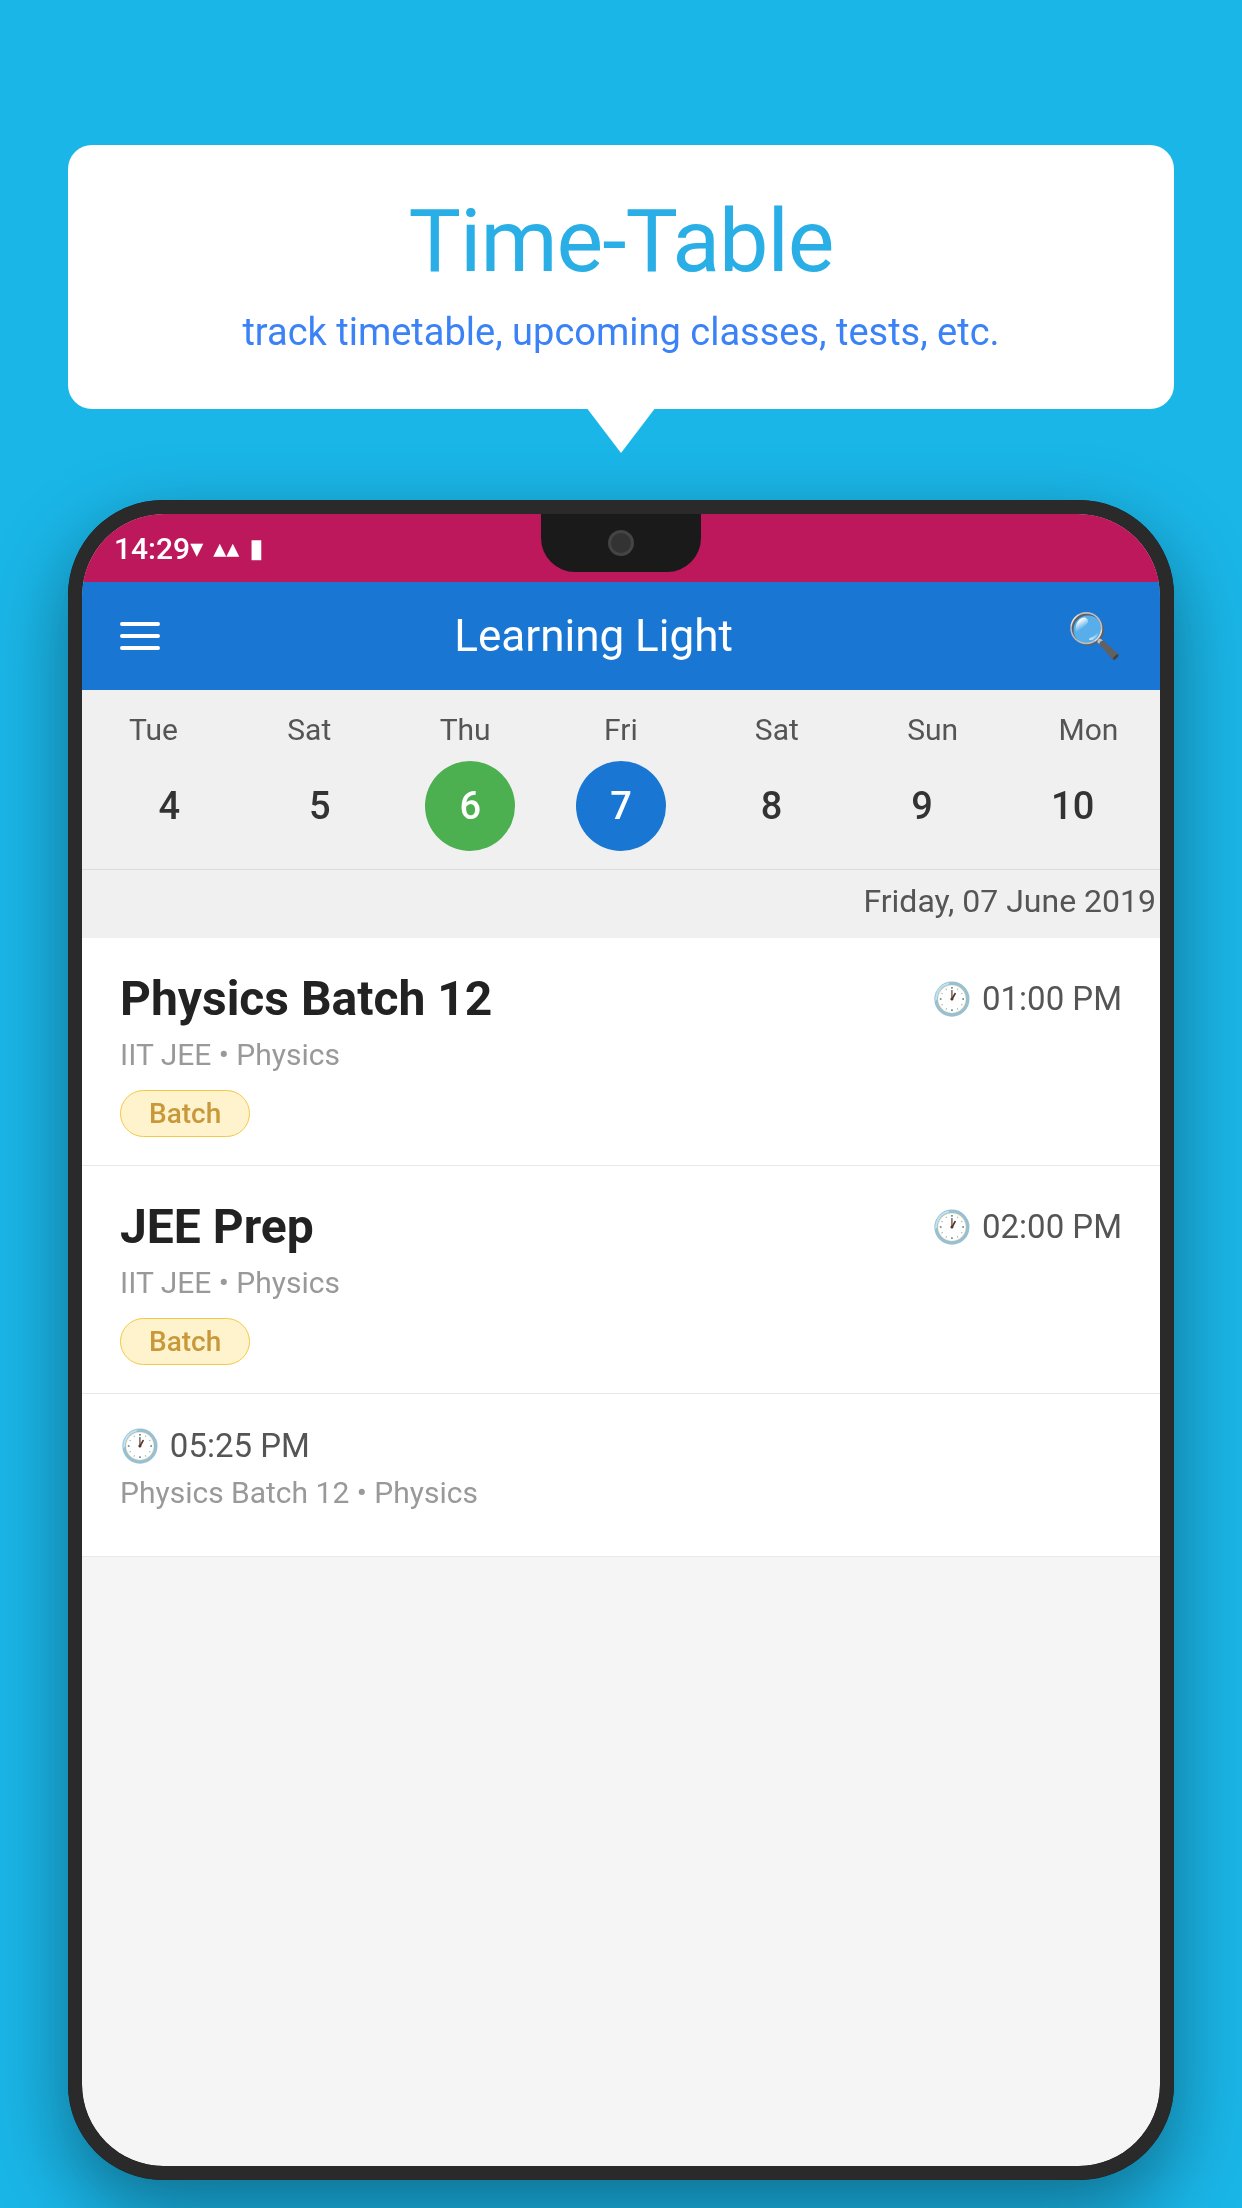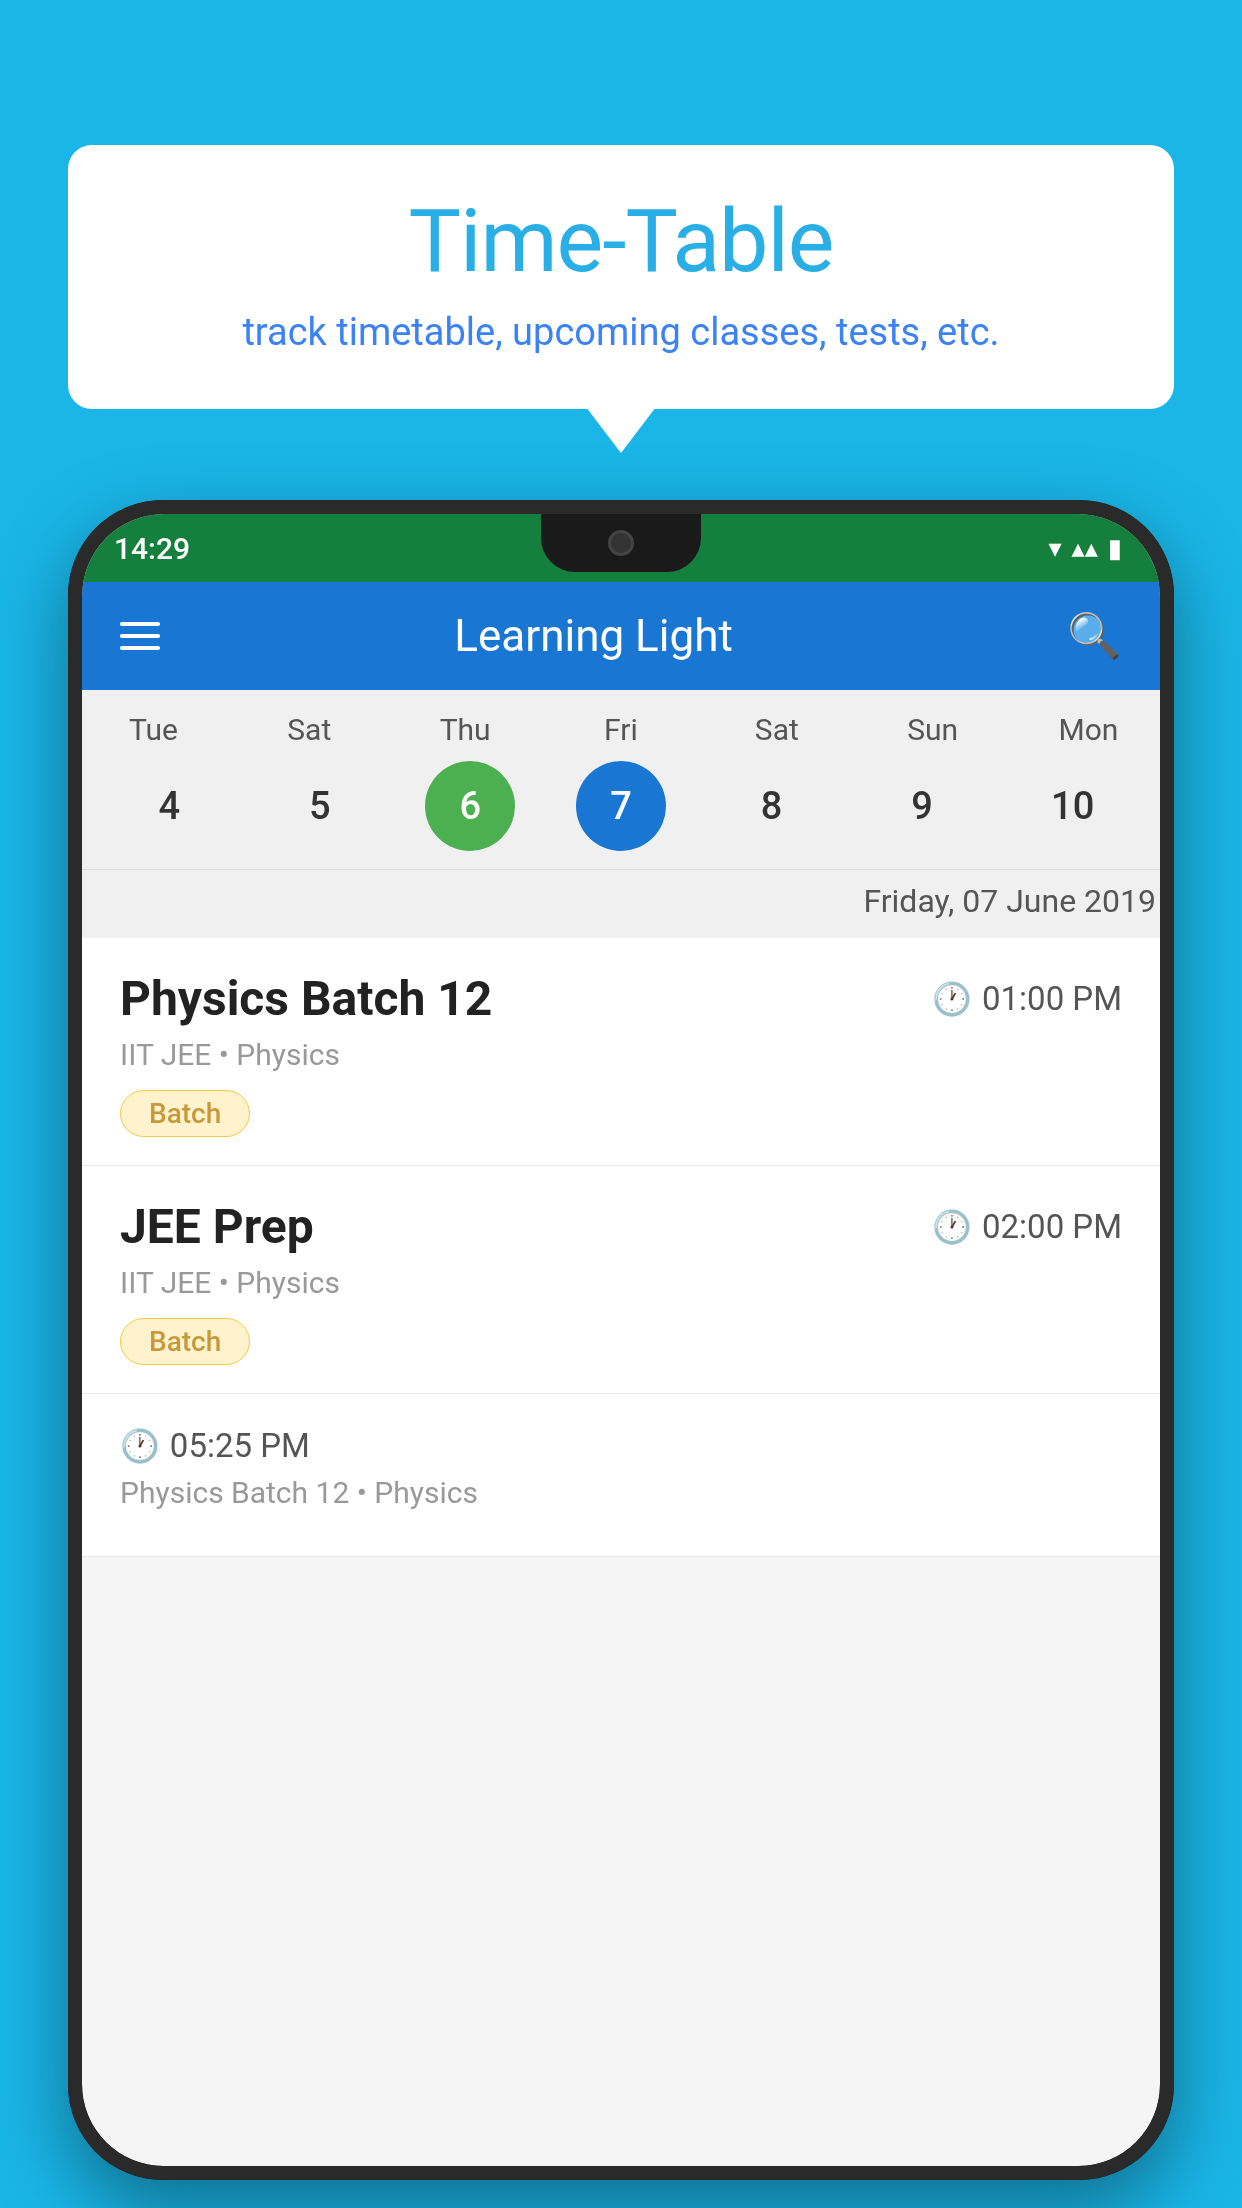--- a/index.html
+++ b/index.html
@@ -119,25 +119,24 @@
       left: 14px;
       right: 14px;
       bottom: 14px;
       border-radius: 82px;
       overflow: hidden;
       background: #f5f5f5;
     }
 
     
     .status-bar {
-      background: #15803d;
+      background: #be185d;
       height: 68px;
       display: flex;
       align-items: center;
-      justify-content: space-between;
       padding: 0 38px 0 32px;
     }
 
     .status-time {
       color: white;
       font-size: 30px;
       font-weight: 500;
     }
 
     .status-icons {

